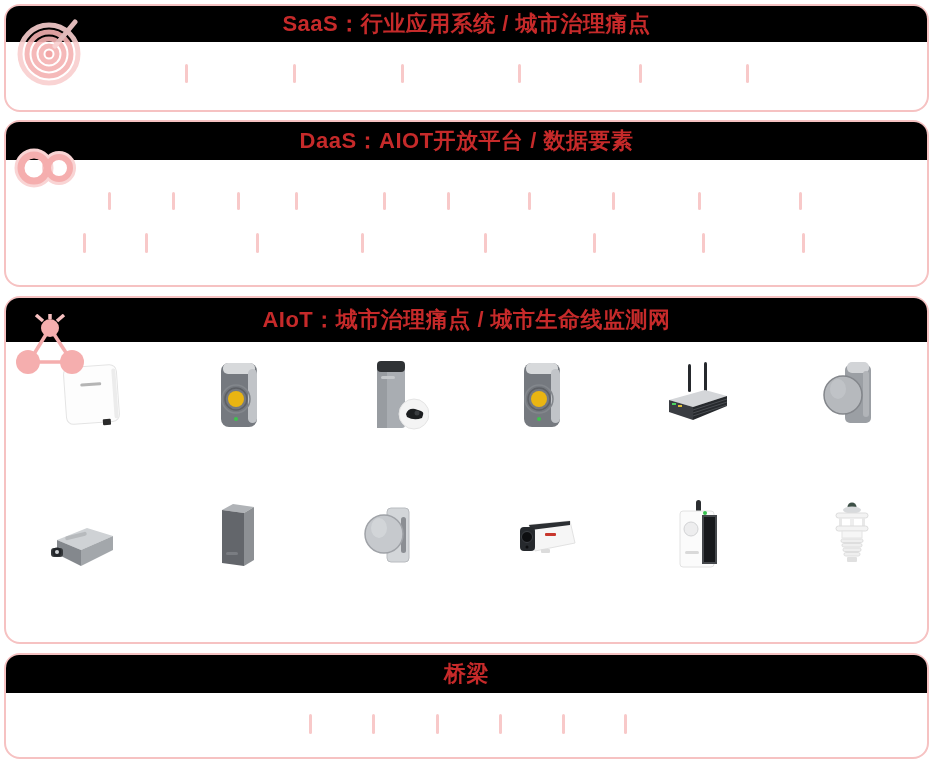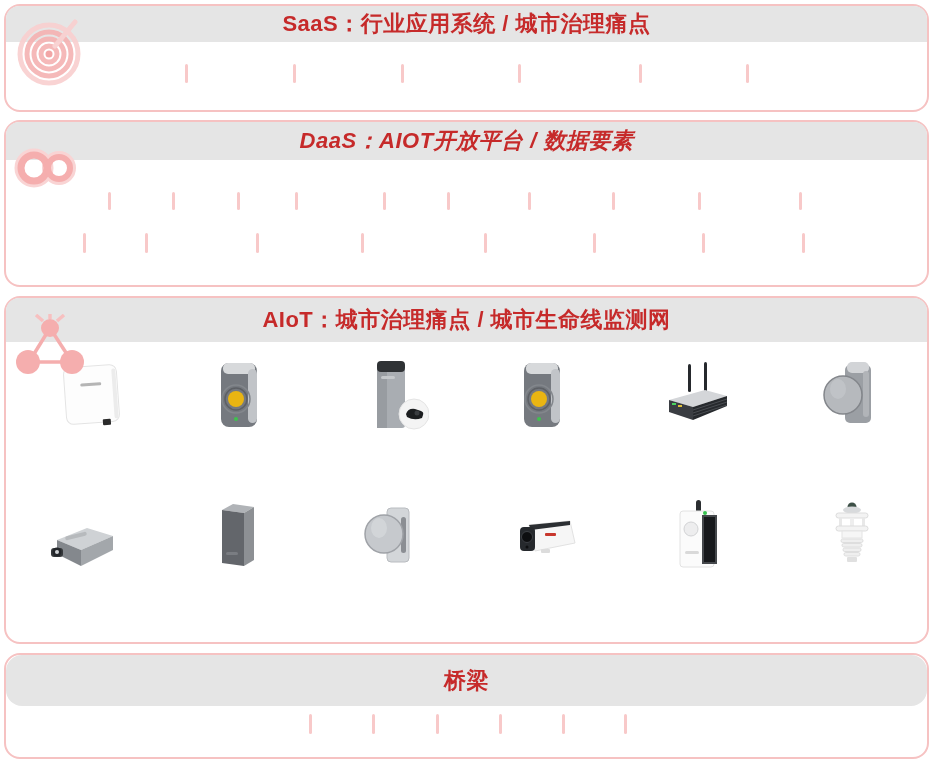--- a/index.html
+++ b/index.html
@@ -1,20 +1,20 @@
 <!DOCTYPE html>
 <html><head>
 <meta charset="utf-8">
 <style>
   html,body{margin:0;padding:0;background:#ffffff;}
   .canvas{position:relative;width:933px;height:762px;background:#ffffff;
           font-family:"Liberation Sans",sans-serif;overflow:hidden;}
   .panel{position:absolute;left:4px;width:925px;box-sizing:border-box;
          border:2px solid #f6c2c2;border-radius:16px;background:#ffffff;}
-  .panel-header{position:absolute;left:0;top:0;right:0;background:#e5e5e5;
+  .panel-header{position:absolute;left:0;top:0;right:0;background:#000000;
         border-radius:13px 13px 0 0;display:flex;align-items:center;justify-content:center;}
   .panel-title{margin:0;color:#c62a2a;font-weight:bold;font-size:22px;letter-spacing:.5px;white-space:nowrap;}
   .sep{position:absolute;width:3px;background:#f8c9c9;border-radius:2px;}
   .corner-icon{position:absolute;z-index:3;}
   .device{position:absolute;}
   svg{display:block;}
 </style>
 </head>
 <body>
 
@@ -39,21 +39,21 @@
     <div>
       <i class="sep" style="left:179px;top:58px;height:19px;"></i>
       <i class="sep" style="left:287px;top:58px;height:19px;"></i>
       <i class="sep" style="left:395px;top:58px;height:19px;"></i>
       <i class="sep" style="left:512px;top:58px;height:19px;"></i>
       <i class="sep" style="left:633px;top:58px;height:19px;"></i>
       <i class="sep" style="left:740px;top:58px;height:19px;"></i>
     </div>
   </section>
 
-  <section class="panel" style="top:120px;height:167px;font-style:italic;">
+  <section class="panel" style="top:120px;height:167px;">
     <div class="panel-header" style="height:38px;">
       <h2 class="panel-title">DaaS：AIOT开放平台 / 数据要素</h2>
     </div>
     <div class="corner-icon" style="left:8px;top:22px;">
       <svg width="62" height="46" viewBox="0 0 62 46">
         <g fill="none" stroke-linecap="round">
           <circle cx="20" cy="24" r="15" stroke="#f9d4d4" stroke-width="9"></circle>
           <circle cx="45" cy="24" r="13" stroke="#f9d4d4" stroke-width="8"></circle>
           <circle cx="20" cy="24" r="13" stroke="#f5aeae" stroke-width="7"></circle>
           <circle cx="45" cy="24" r="11" stroke="#f5aeae" stroke-width="6"></circle>
@@ -234,21 +234,21 @@
         <rect x="7" y="38" width="22" height="3.5" rx="1.75" fill="#efefef" stroke="#dedede"></rect>
         <rect x="8" y="42.5" width="20" height="3.5" rx="1.75" fill="#efefef" stroke="#dedede"></rect>
         <rect x="9" y="47" width="18" height="3.5" rx="1.75" fill="#efefef" stroke="#dedede"></rect>
         <rect x="10" y="51.5" width="16" height="3.5" rx="1.75" fill="#efefef" stroke="#dedede"></rect>
         <rect x="13" y="56" width="10" height="5" rx="1" fill="#e0e0e0"></rect>
       </svg>
     </div>
   </section>
 
   <section class="panel" style="top:653px;height:106px;">
-    <div class="panel-header" style="height:51px;border-radius:16px;">
+    <div class="panel-header" style="height:38px;">
       <h2 class="panel-title">桥梁</h2>
     </div>
     <div>
       <i class="sep" style="left:303px;top:59px;height:20px;"></i>
       <i class="sep" style="left:366px;top:59px;height:20px;"></i>
       <i class="sep" style="left:430px;top:59px;height:20px;"></i>
       <i class="sep" style="left:493px;top:59px;height:20px;"></i>
       <i class="sep" style="left:556px;top:59px;height:20px;"></i>
       <i class="sep" style="left:618px;top:59px;height:20px;"></i>
     </div>

